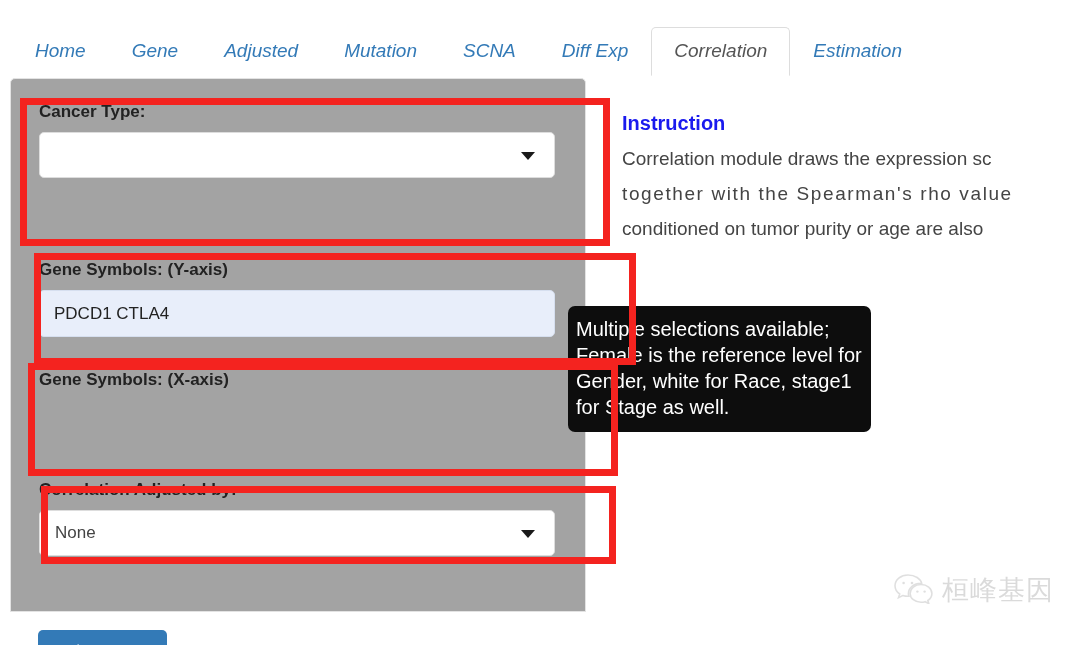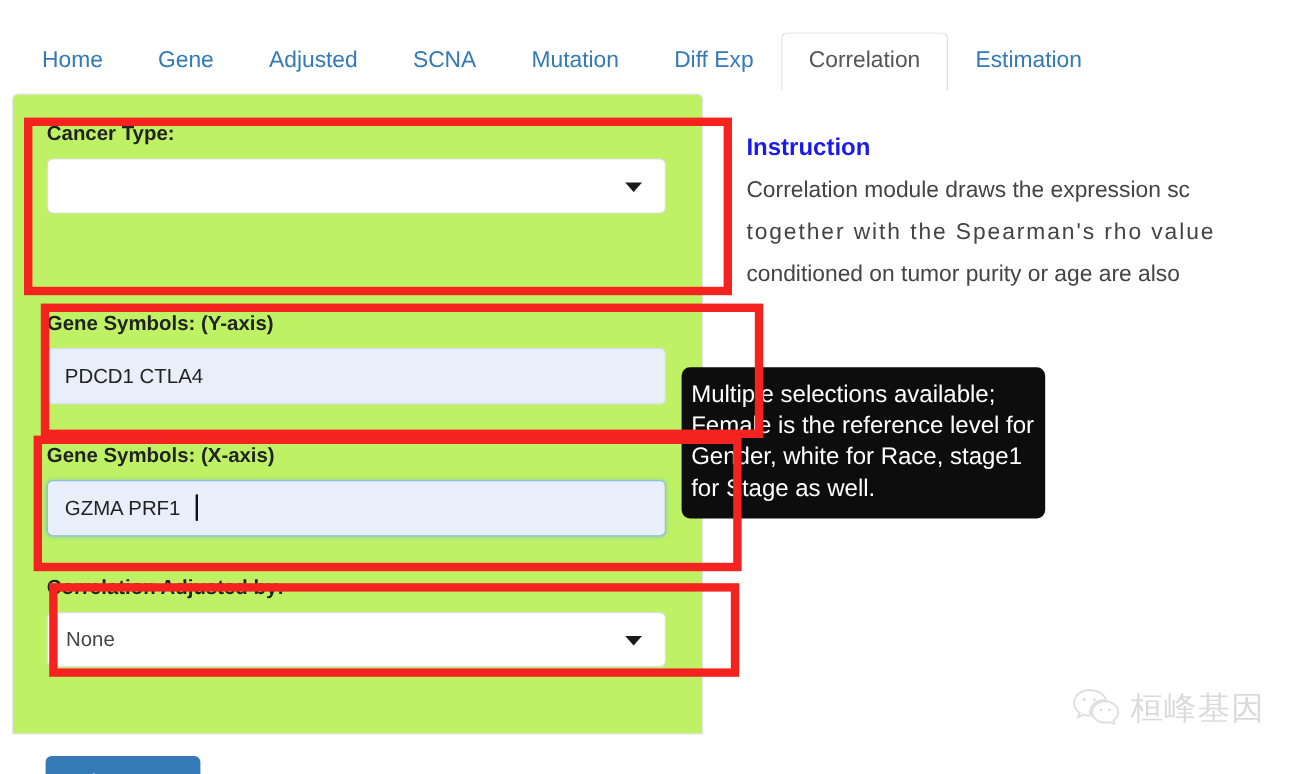--- a/index.html
+++ b/index.html
@@ -24,20 +24,21 @@
     height: 76px;
     background: #ffffff;
   }
   .nav-tabs {
     position: absolute;
     left: 12px;
     top: 18px;
     display: flex;
     align-items: flex-end;
     height: 58px;
+    font-style: italic;
   }
   .nav-tab {
     font-size: 19px;
     color: #337ab7;
     padding: 12px 22px 13px 22px;
     line-height: 22px;
     border: 1px solid transparent;
     border-radius: 5px 5px 0 0;
     background: transparent;
     white-space: nowrap;
@@ -52,21 +53,21 @@
     z-index: 3;
   }
 
   
   .side-panel {
     position: absolute;
     left: 10px;
     top: 78px;
     width: 576px;
     height: 534px;
-    background: #bef264;
+    background: #a3a3a3;
     border: 1px solid #e3e3e3;
     border-radius: 5px 5px 0 0;
     box-sizing: border-box;
   }
 
   .form-group {
     position: absolute;
     left: 28px;
     width: 516px;
   }
@@ -223,22 +224,22 @@
   }
 </style>
 </head>
 <body>
 
 <div class="navbar">
   <div class="nav-tabs">
     <div class="nav-tab">Home</div>
     <div class="nav-tab">Gene</div>
     <div class="nav-tab">Adjusted</div>
+    <div class="nav-tab">Mutation</div>
     <div class="nav-tab">SCNA</div>
-    <div class="nav-tab">Mutation</div>
     <div class="nav-tab">Diff Exp</div>
     <div class="nav-tab active">Correlation</div>
     <div class="nav-tab">Estimation</div>
   </div>
 </div>
 
 <div class="side-panel">
 
   <div class="form-group" style="top:22px;">
     <span class="form-label">Cancer Type:</span>
@@ -247,24 +248,20 @@
     </div>
   </div>
 
   <div class="form-group" style="top:180px;">
     <span class="form-label">Gene Symbols: (Y-axis)</span>
     <input class="text-input" type="text" value="PDCD1 CTLA4" style="">
   </div>
 
   <div class="form-group" style="top:290px;">
     <span class="form-label">Gene Symbols: (X-axis)</span>
-    <div style="position:relative;">
-      <input class="text-input focused" type="text" value="GZMA PRF1" style="">
-      <span class="caret-bar" style="left:124px; top:12px;"></span>
-    </div>
   </div>
 
   <div class="form-group" style="top:400px;">
     <span class="form-label">Correlation Adjusted by:</span>
     <div class="select-box">
       <span class="sel-value">None</span>
       <span class="caret"></span>
     </div>
   </div>
 

